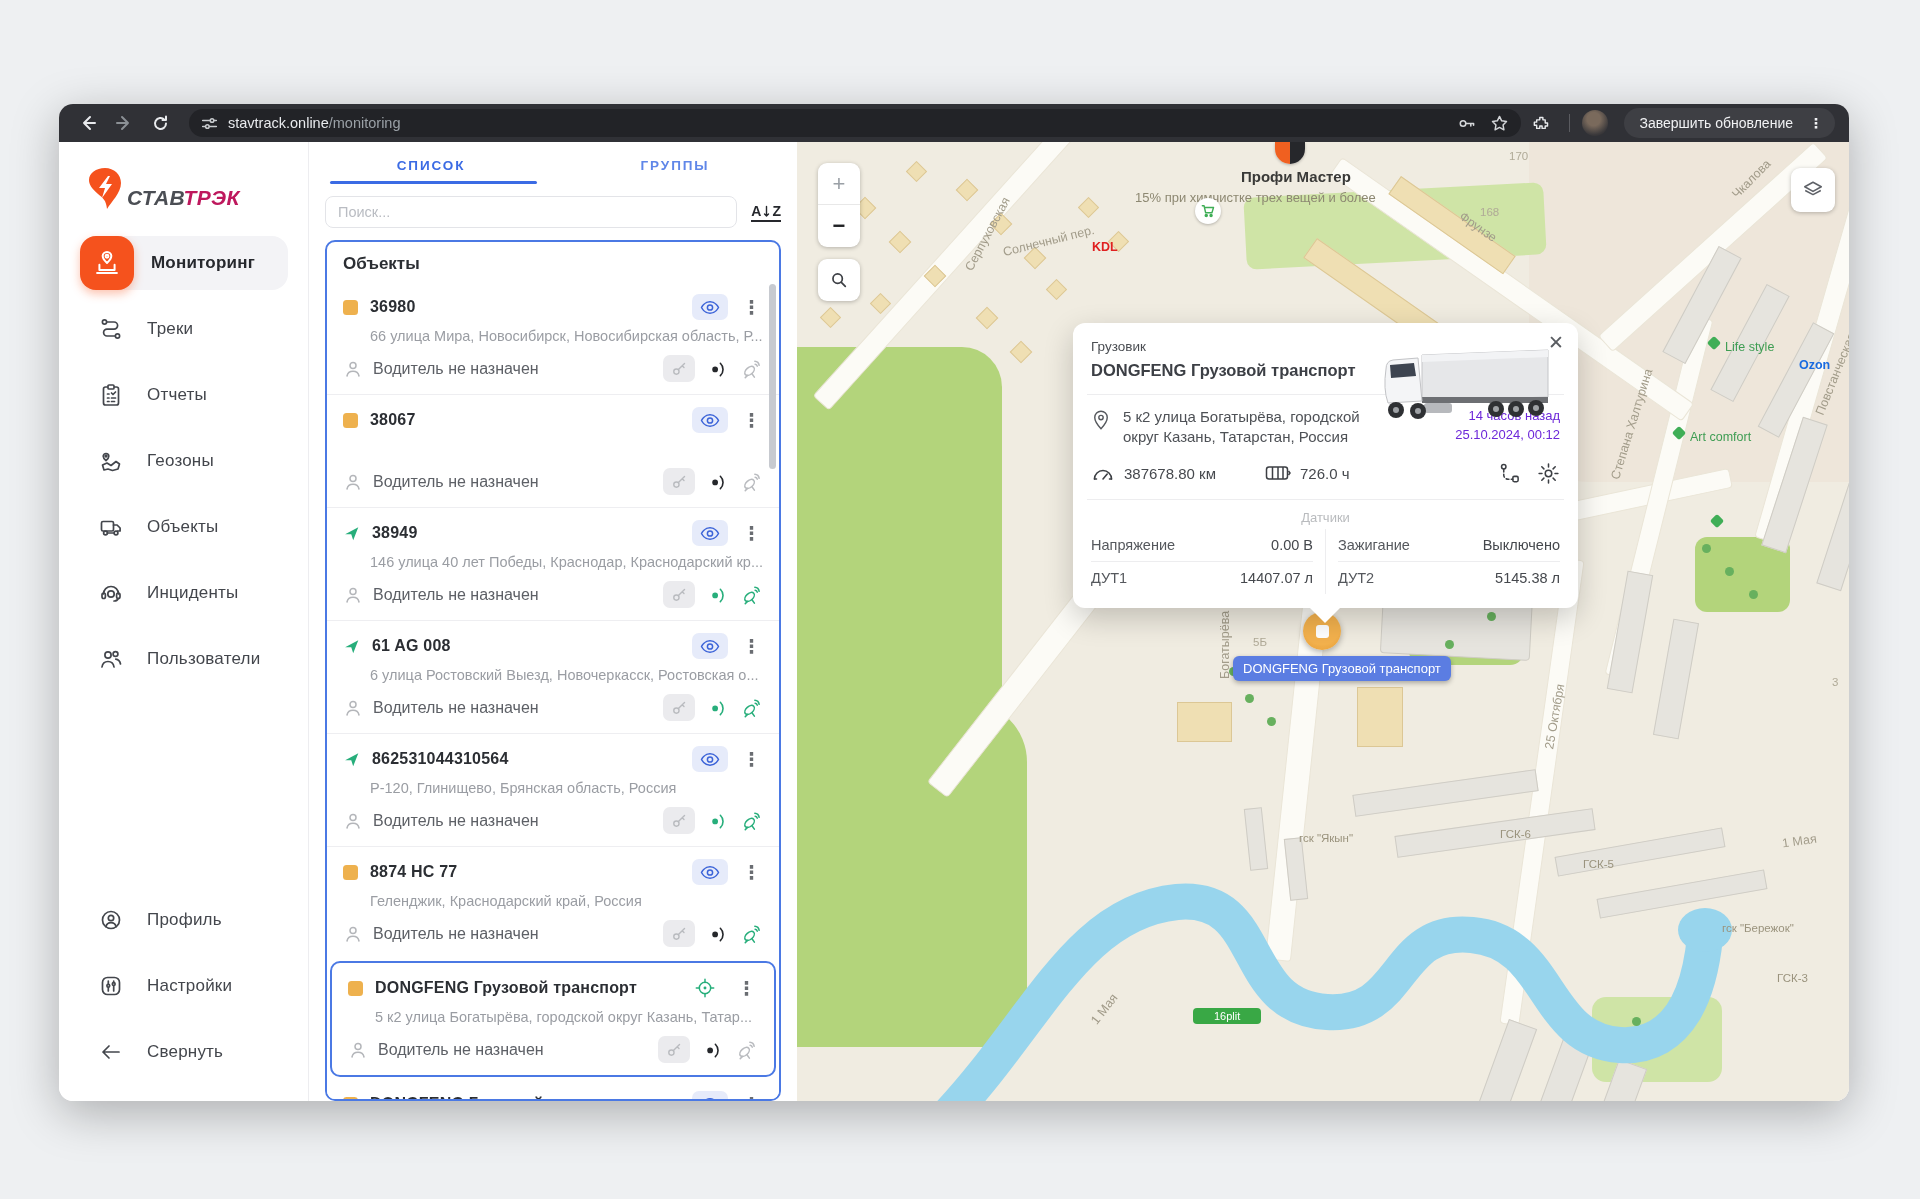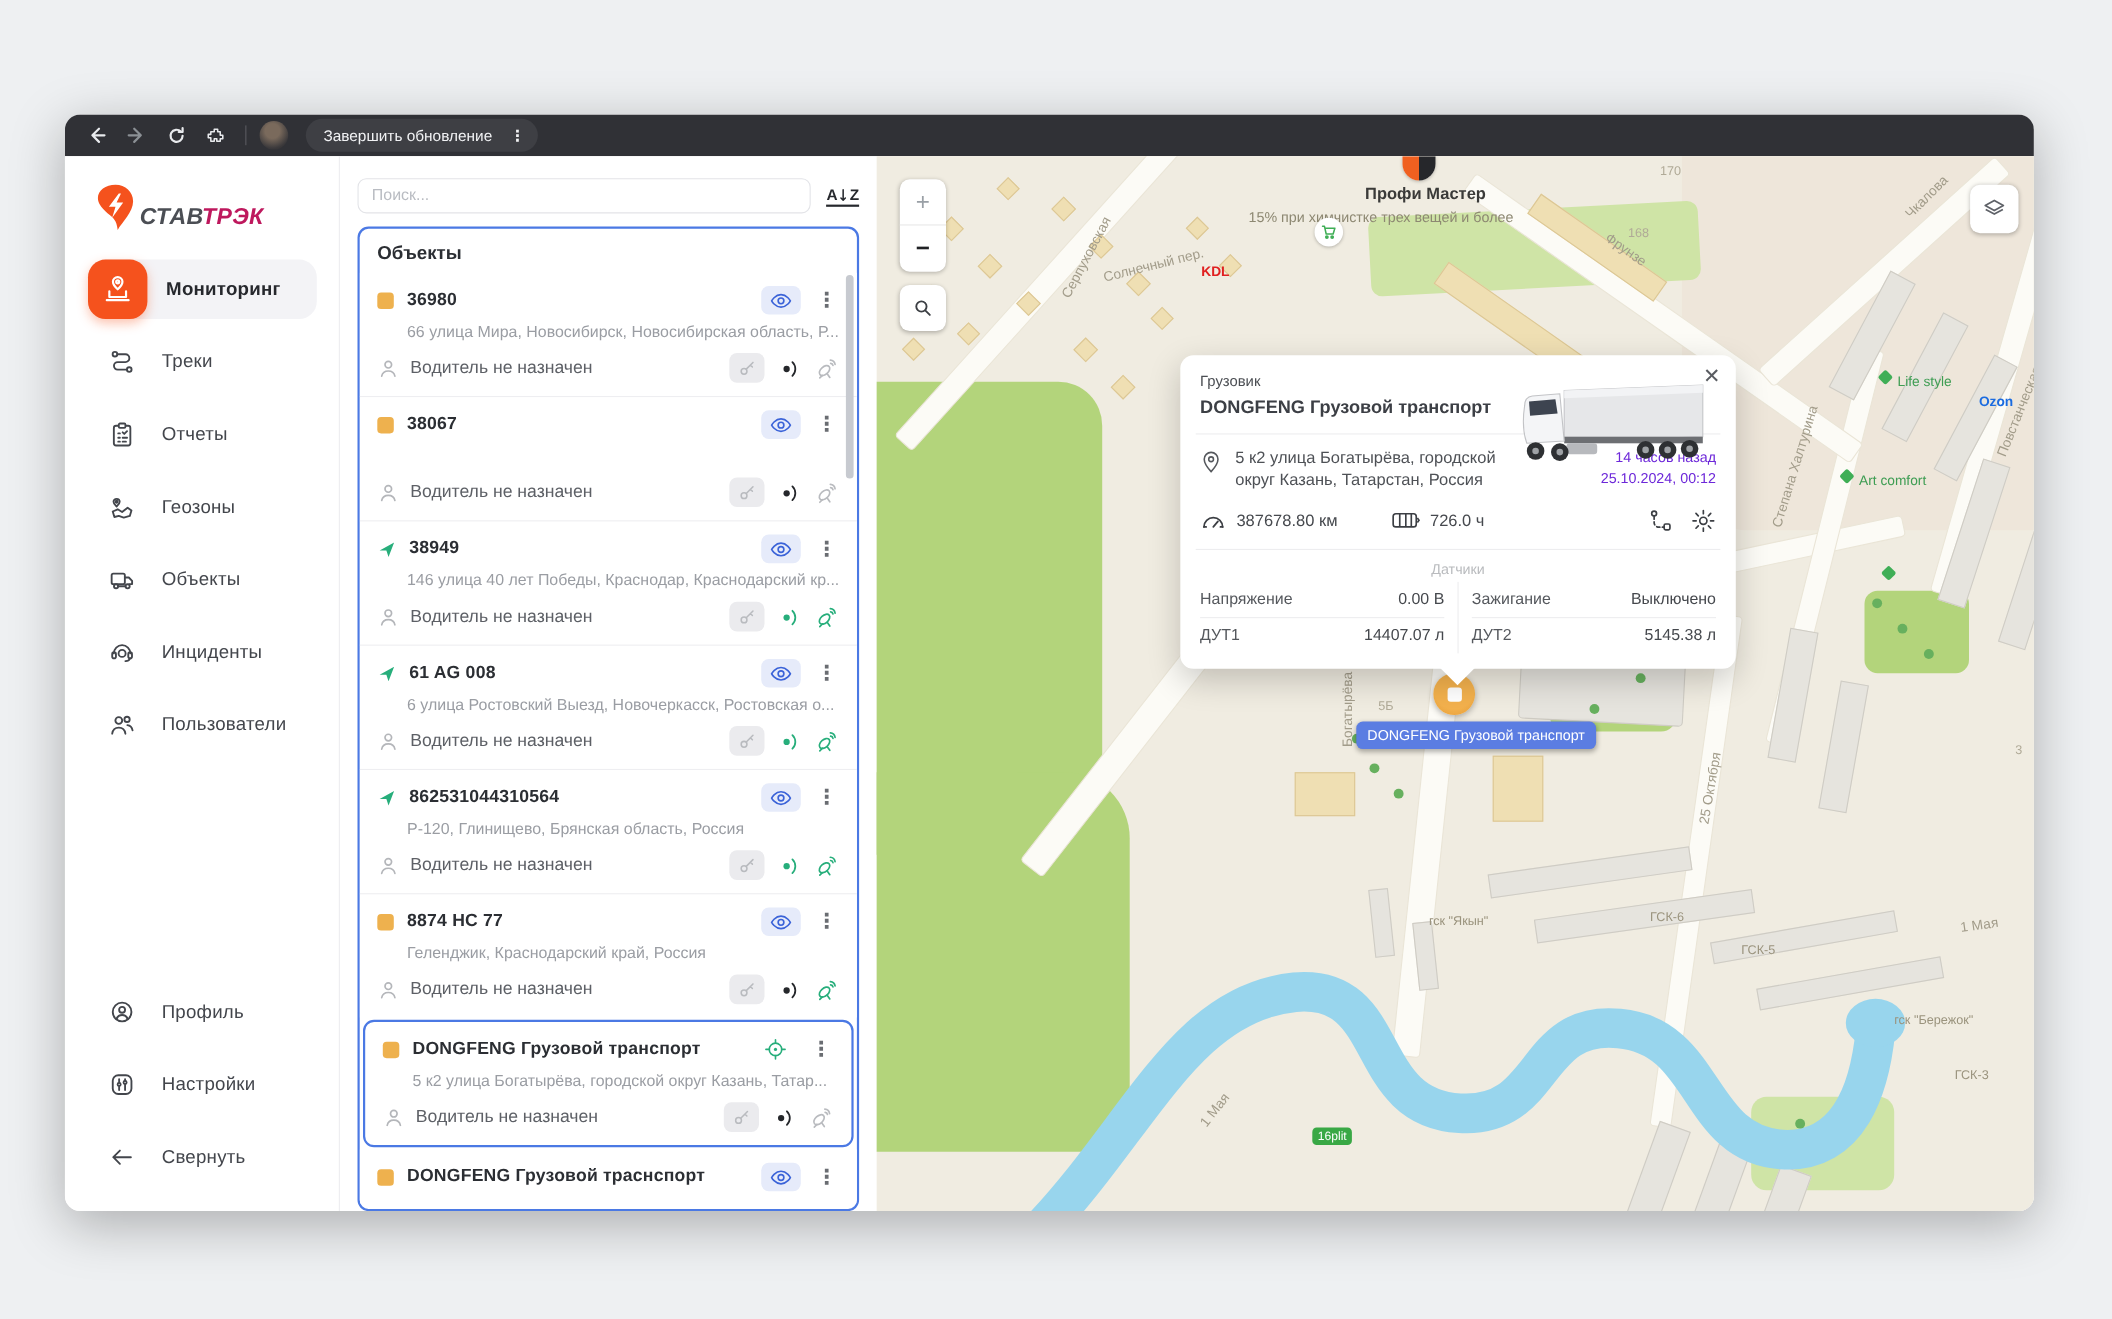--- a/index.html
+++ b/index.html
@@ -80,21 +80,21 @@
   .bld.gray { background:#e6e4de; border-color:#cfccc4; }
   .tree { position:absolute; width:9px; height:9px; border-radius:50%; background:#67b05e; }
   .gpin { position:absolute; width:10px; height:10px; background:#3fae56; transform:rotate(45deg); border-radius:2px; }
   .stlbl { position:absolute; font-size:12.5px; color:#a29c8a; white-space:nowrap; }
   .hnum { position:absolute; font-size:11.5px; color:#b0aa97; }
   .poilbl { position:absolute; font-size:12.5px; white-space:nowrap; }
   .ad-title { position:absolute; font-size:15px; font-weight:700; color:#3a3a38; }
   .ad-sub { position:absolute; font-size:13px; color:#8d8872; }
   .adcart { position:absolute; width:26px; height:26px; border-radius:50%; background:#fff; box-shadow:0 1px 3px rgba(0,0,0,.25); display:flex; align-items:center; justify-content:center; color:#3fae56; font-size:13px; }
   .adlogo { position:absolute; width:30px; height:22px; border-radius:0 0 15px 15px; background:linear-gradient(90deg,#f06020 50%,#26272b 50%); box-shadow:0 1px 3px rgba(0,0,0,.25); }
-  .chip16 { position:absolute; background:#39a845; color:#fff; font-size:11px; padding:2px 5px; border-radius:4px;margin-top:17px; }
+  .chip16 { position:absolute; background:#39a845; color:#fff; font-size:11px; padding:2px 21px; border-radius:4px; }
 
   .mapctl { position:absolute; background:#fff; border-radius:9px; box-shadow:0 1px 4px rgba(0,0,0,.25); }
   .zoomctl { left:21px; top:21px; width:42px; }
   .zbtn { height:42px; display:flex; align-items:center; justify-content:center; font-size:22px; cursor:pointer; }
   .zbtn.plus { color:#9aa0a6; border-bottom:1px solid #e8e8e8; }
   .zbtn.minus { color:#202124; font-weight:700; }
   .searchctl { left:21px; top:117px; width:42px; height:42px; display:flex; align-items:center; justify-content:center; cursor:pointer; }
   .layersctl { right:14px; top:26px; width:44px; height:44px; display:flex; align-items:center; justify-content:center; cursor:pointer; color:#5f6268; }
 
   
@@ -145,20 +145,37 @@
       <svg width="18" height="18" viewBox="0 0 18 18" fill="none" stroke="#8b9095" stroke-width="2" stroke-linecap="round" stroke-linejoin="round">
           <path d="M7 3 L13 9 L7 15 M13 9 H2"></path>
         </svg>
     </div>
     <div class="tb-btn">
       <svg width="17" height="17" viewBox="0 0 17 17" fill="none" stroke="#e8eaed" stroke-width="2" stroke-linecap="round">
           <path d="M14 8.5a5.5 5.5 0 1 1-1.6-3.9"></path>
           <path d="M14 1.5v3.5h-3.5" stroke-linejoin="round"></path>
         </svg>
     </div>
+    <div class="omnibox">
+      <svg width="17" height="17" viewBox="0 0 20 20" fill="none" stroke="#c8cbce" stroke-width="1.8" stroke-linecap="round">
+          <path d="M2 6.5h8.5M15.5 6.5H18M2 13.5h3M10 13.5h8"></path>
+          <circle cx="13" cy="6.5" r="2.1"></circle>
+          <circle cx="7.5" cy="13.5" r="2.1"></circle>
+        </svg>
+      <span class="omni-url"><span>stavtrack.online</span><span class="path">/monitoring</span></span>
+      <span class="omni-right">
+        <svg width="19" height="19" viewBox="0 0 22 22" fill="none" stroke="#d4d6d9" stroke-width="1.8" stroke-linecap="round">
+            <circle cx="7" cy="11" r="3.2"></circle>
+            <path d="M10.2 11h9M16 11v3M19.2 11v2"></path>
+          </svg>
+        <svg width="19" height="19" viewBox="0 0 22 22" fill="none" stroke="#d4d6d9" stroke-width="1.7" stroke-linejoin="round">
+            <path d="M11 2.8l2.5 5.1 5.6.8-4 4 1 5.6-5.1-2.7-5.1 2.7 1-5.6-4-4 5.6-.8z"></path>
+          </svg>
+      </span>
+    </div>
     <div class="tb-btn">
       <svg width="19" height="19" viewBox="0 0 22 22" fill="none" stroke="#e8eaed" stroke-width="1.8" stroke-linejoin="round">
           <path d="M9 3.5h4v3h3v4h3v4h-3v3h-4v-3H9v3H5v-4H2v-4h3v-3h4z" transform="scale(.9) translate(1,1)"></path>
         </svg>
     </div>
     <div class="tb-sep"></div>
     <div class="avatar"></div>
     <div class="update-pill">
       <span>Завершить обновление</span>
       <span class="kebab-w">⋮</span>
@@ -280,20 +297,24 @@
         <span class="nav-ico">
             <svg width="24" height="24" viewBox="0 0 24 24" fill="none" stroke="currentColor" stroke-width="1.7" stroke-linecap="round" stroke-linejoin="round">
               <path d="M10 6l-6 6 6 6M4 12h16"></path>
             </svg>
           </span>
         <span class="nav-lbl">Свернуть</span>
       </div>
     </aside>
 
     <section class="listpanel">
+      <div class="tabs">
+        <div class="tab active">СПИСОК</div>
+        <div class="tab inactive">ГРУППЫ</div>
+      </div>
       <div class="searchrow">
         <input class="search" placeholder="Поиск..." style="">
         <span class="sortaz">
           <span>A</span>
           <svg width="9" height="12" viewBox="0 0 9 12" fill="none" stroke="#26282d" stroke-width="1.4" stroke-linecap="round" stroke-linejoin="round">
               <path d="M4.5 1.5v9M2.5 9l2 2 2-2"></path>
             </svg>
           <span>Z</span>
         </span>
       </div>

